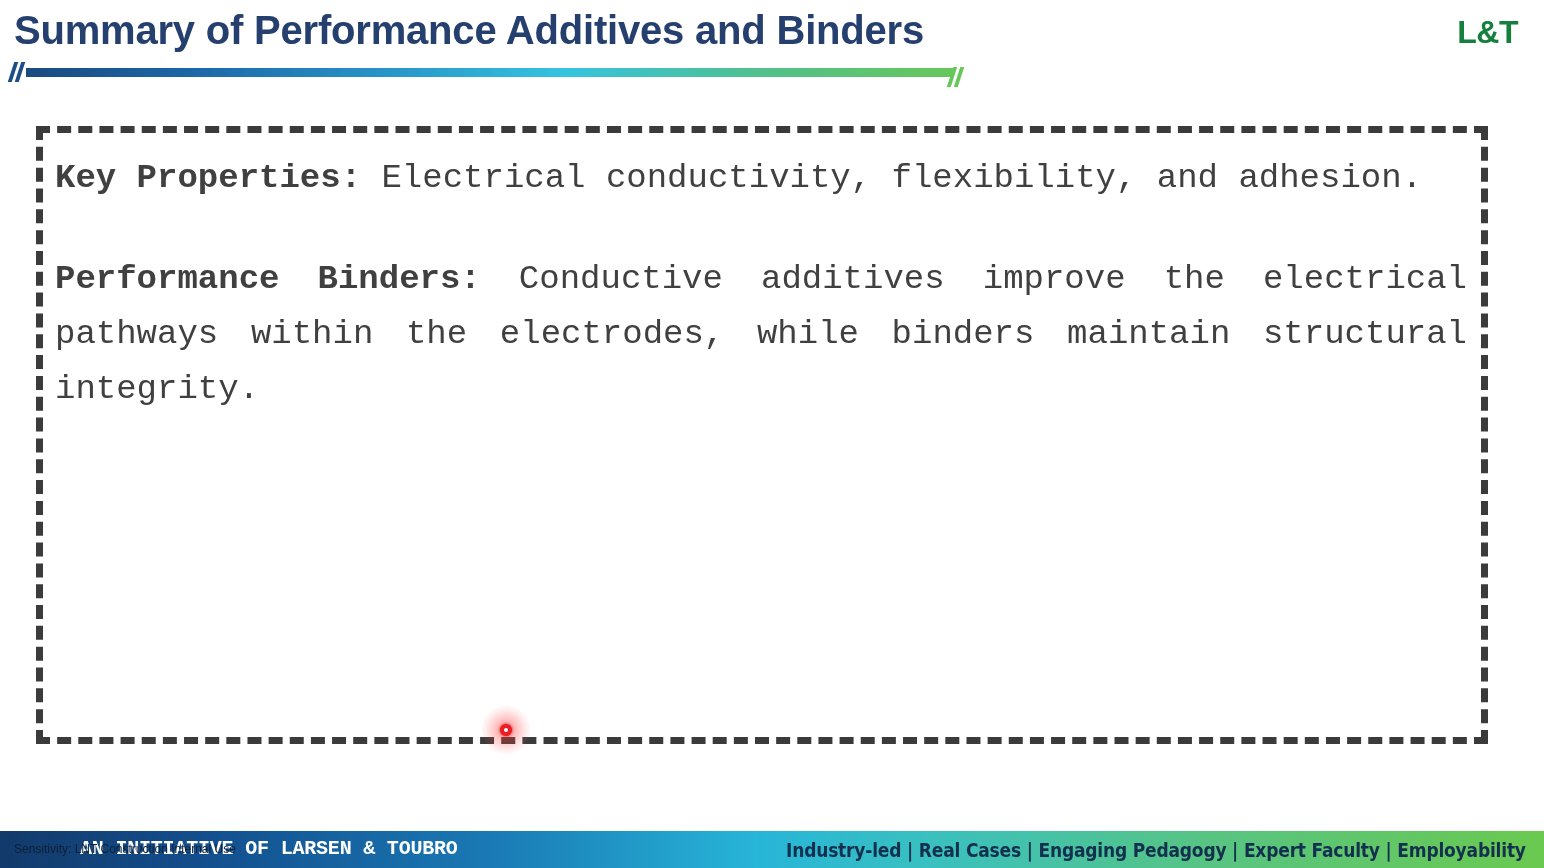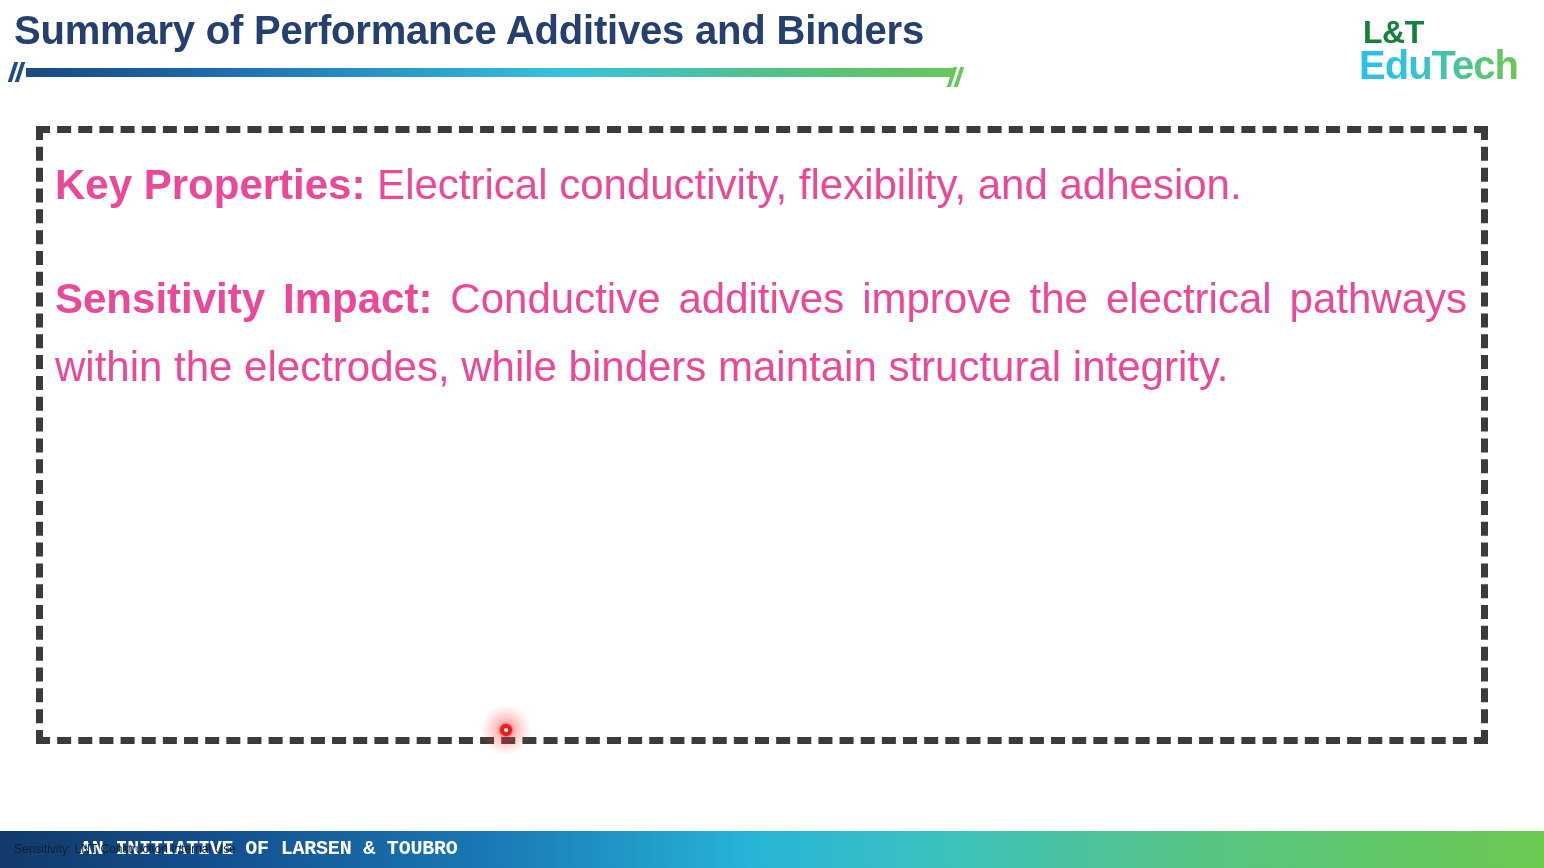--- a/index.html
+++ b/index.html
@@ -110,23 +110,23 @@
     width: 1452px;
     height: 618px;
     box-sizing: border-box;
     border: 7px dashed #3b3b3b;
     background: #ffffff;
   }
   .content-inner {
     padding: 18px 14px 0 12px;
   }
   .para {
-    font-family: Liberation Sans, sans-serif;
-    font-size: 42px;
-    color: #ec4899;
+    font-family: Liberation Mono, monospace;
+    font-size: 34px;
+    color: #404040;
     text-align: justify;
     line-height: 1.62;
     margin: 0 0 46px 0;
     font-stretch: condensed;
   }
   .para:last-child { margin-bottom: 0; }
   .para b {
     font-weight: bold;
   }
 
@@ -235,39 +235,39 @@
   </span>
   <span class="title-rule-bar"></span>
   <span class="tick-right">
     <i></i>
       <i></i>
   </span>
 </div>
 
 <div class="logo">
   <span class="logo-lt">L&amp;T</span>
-  <span class="logo-edutech">EduTech</span>
 </div>
 
 <div class="content-box">
   <div class="content-inner">
 
     <p class="para">
       <b>Key Properties:</b><span> Electrical conductivity, flexibility, and adhesion.</span>
     </p>
 
     <p class="para">
-      <b>Sensitivity Impact:</b><span> Conductive additives improve the electrical pathways within the electrodes, while binders maintain structural integrity.</span>
+      <b>Performance Binders:</b><span> Conductive additives improve the electrical pathways within the electrodes, while binders maintain structural integrity.</span>
     </p>
 
 
   </div>
 </div>
 
 <div class="cursor-marker">
   <span class="cursor-glow"></span>
   <span class="cursor-dot"></span>
 </div>
 
 <div class="footer-bar">
   <span class="footer-initiative">AN INITIATIVE OF LARSEN &amp; TOUBRO</span>
   <span class="footer-sensitivity">Sensitivity: LNT Construction Internal Use</span>
+  <span class="footer-tagline">Industry-led | Real Cases | Engaging Pedagogy | Expert Faculty | Employability</span>
 </div>
 
 </body></html>

